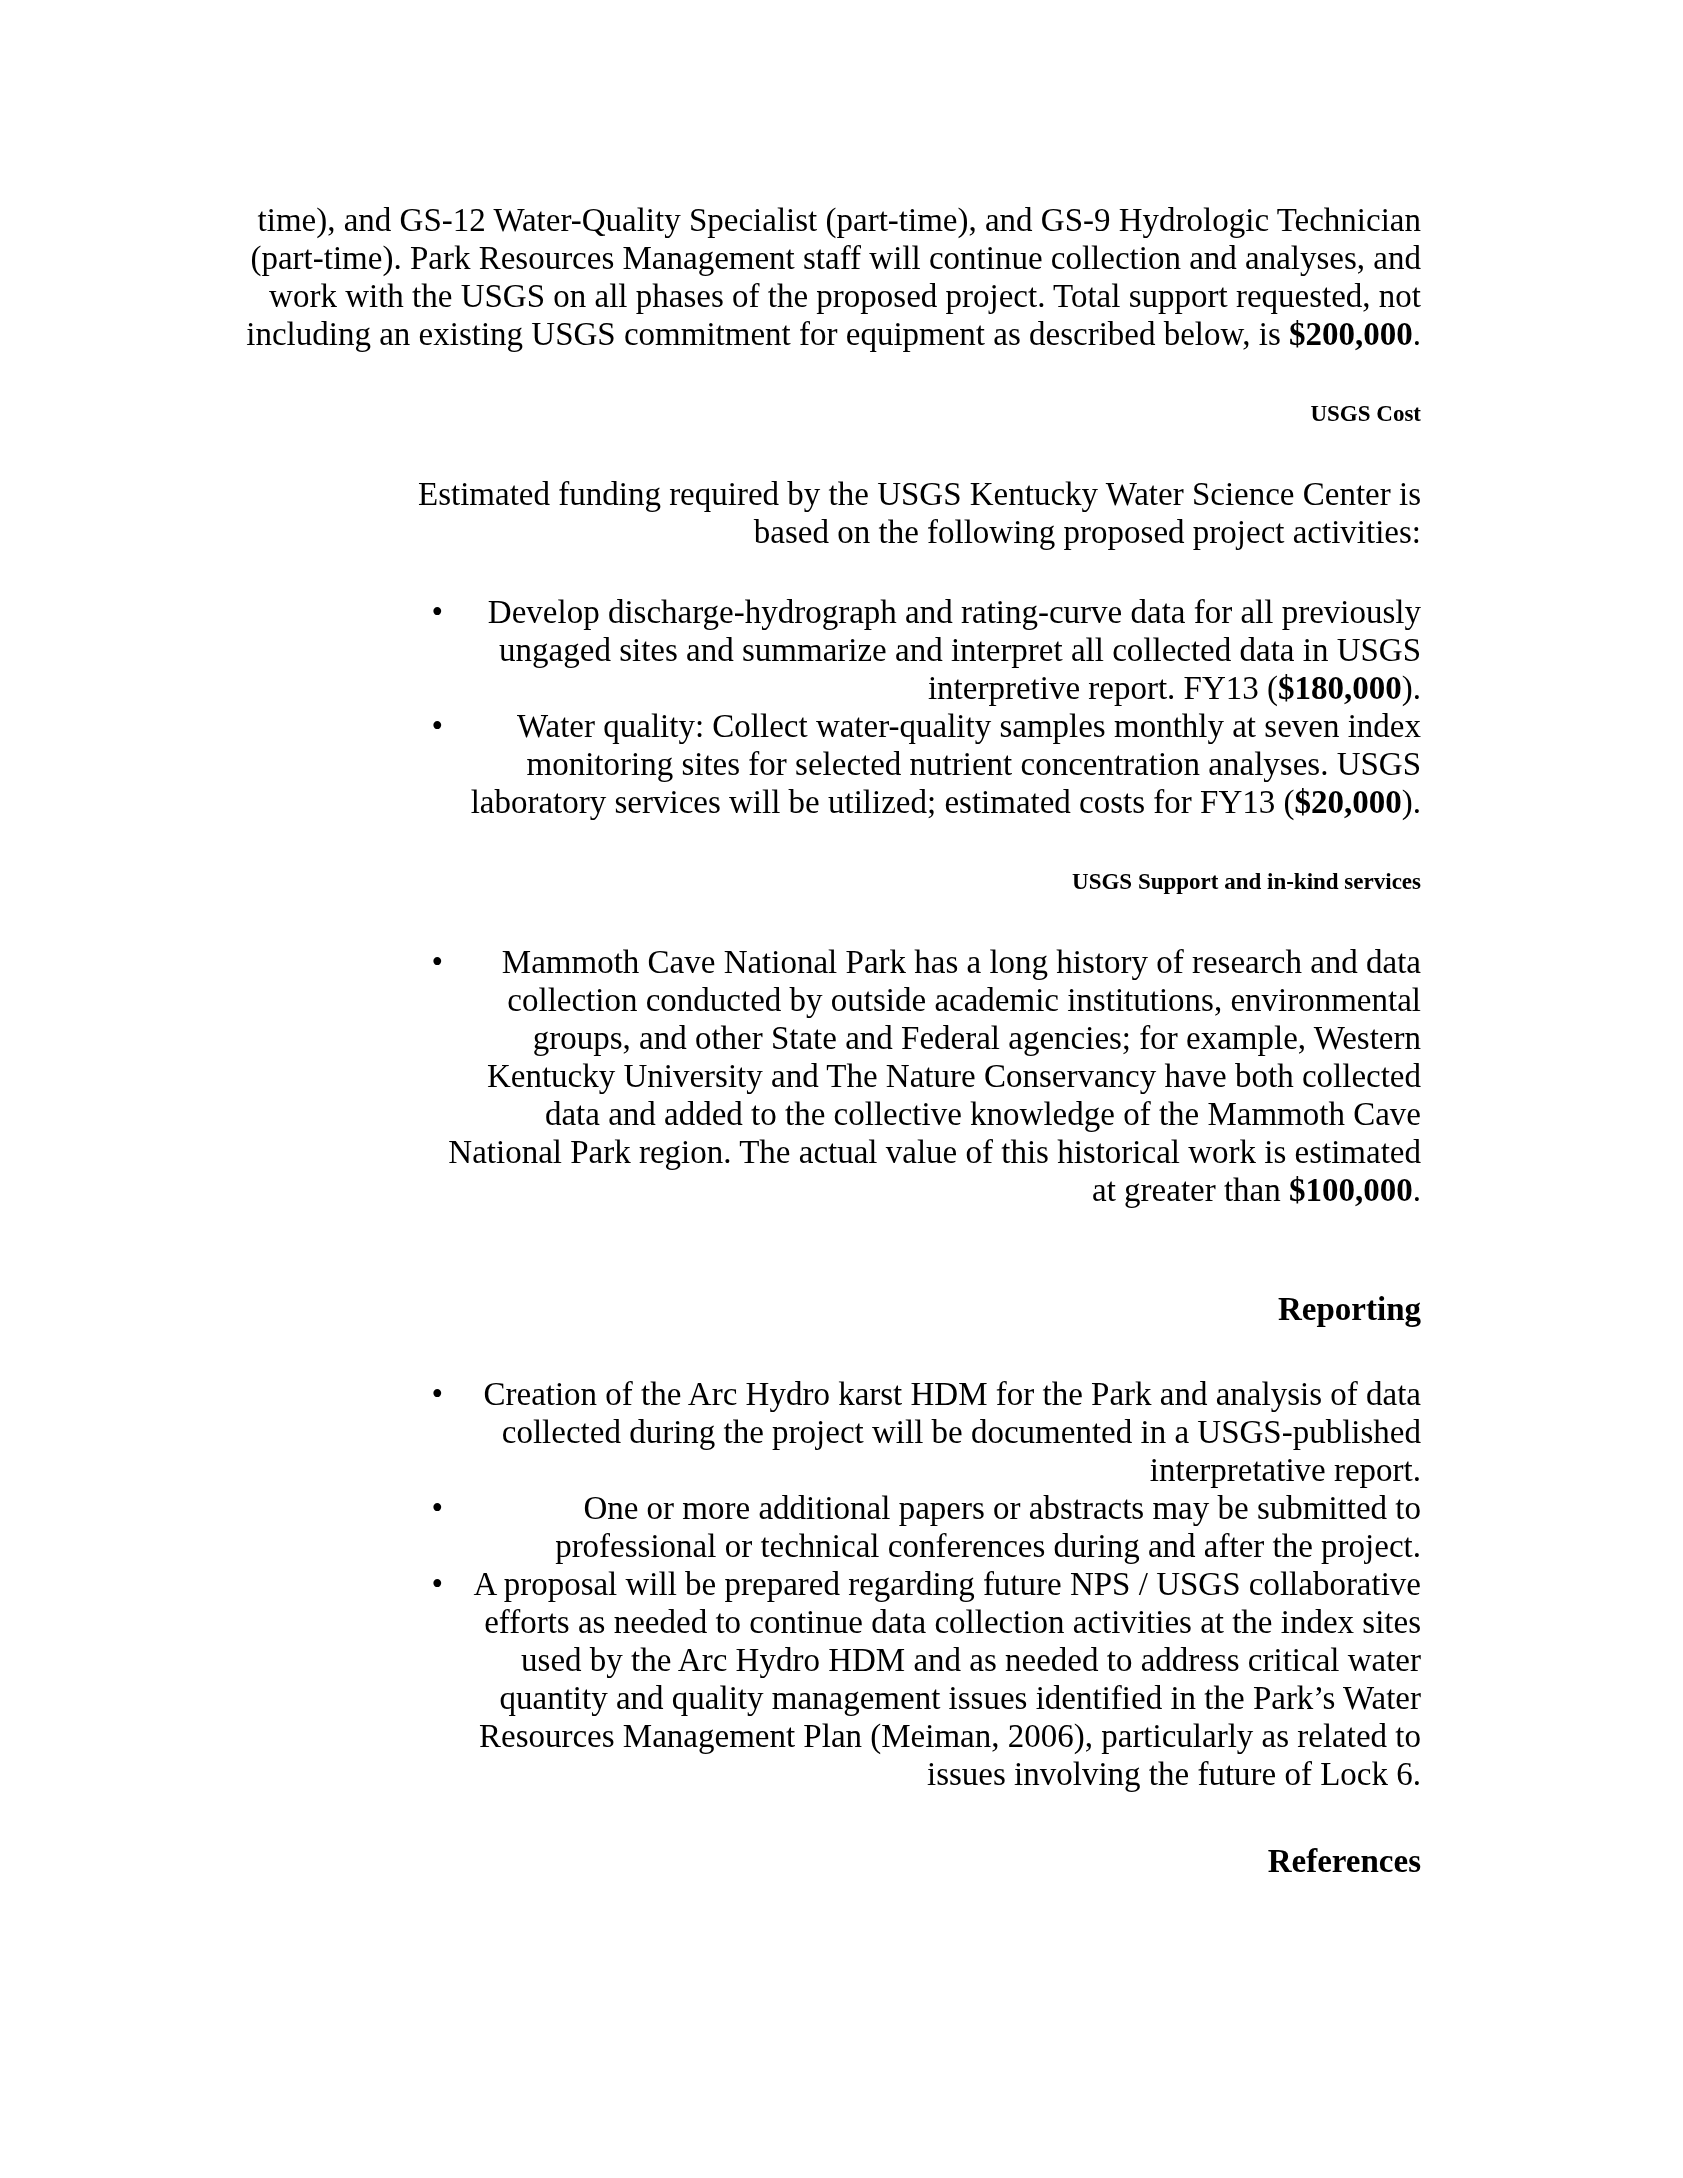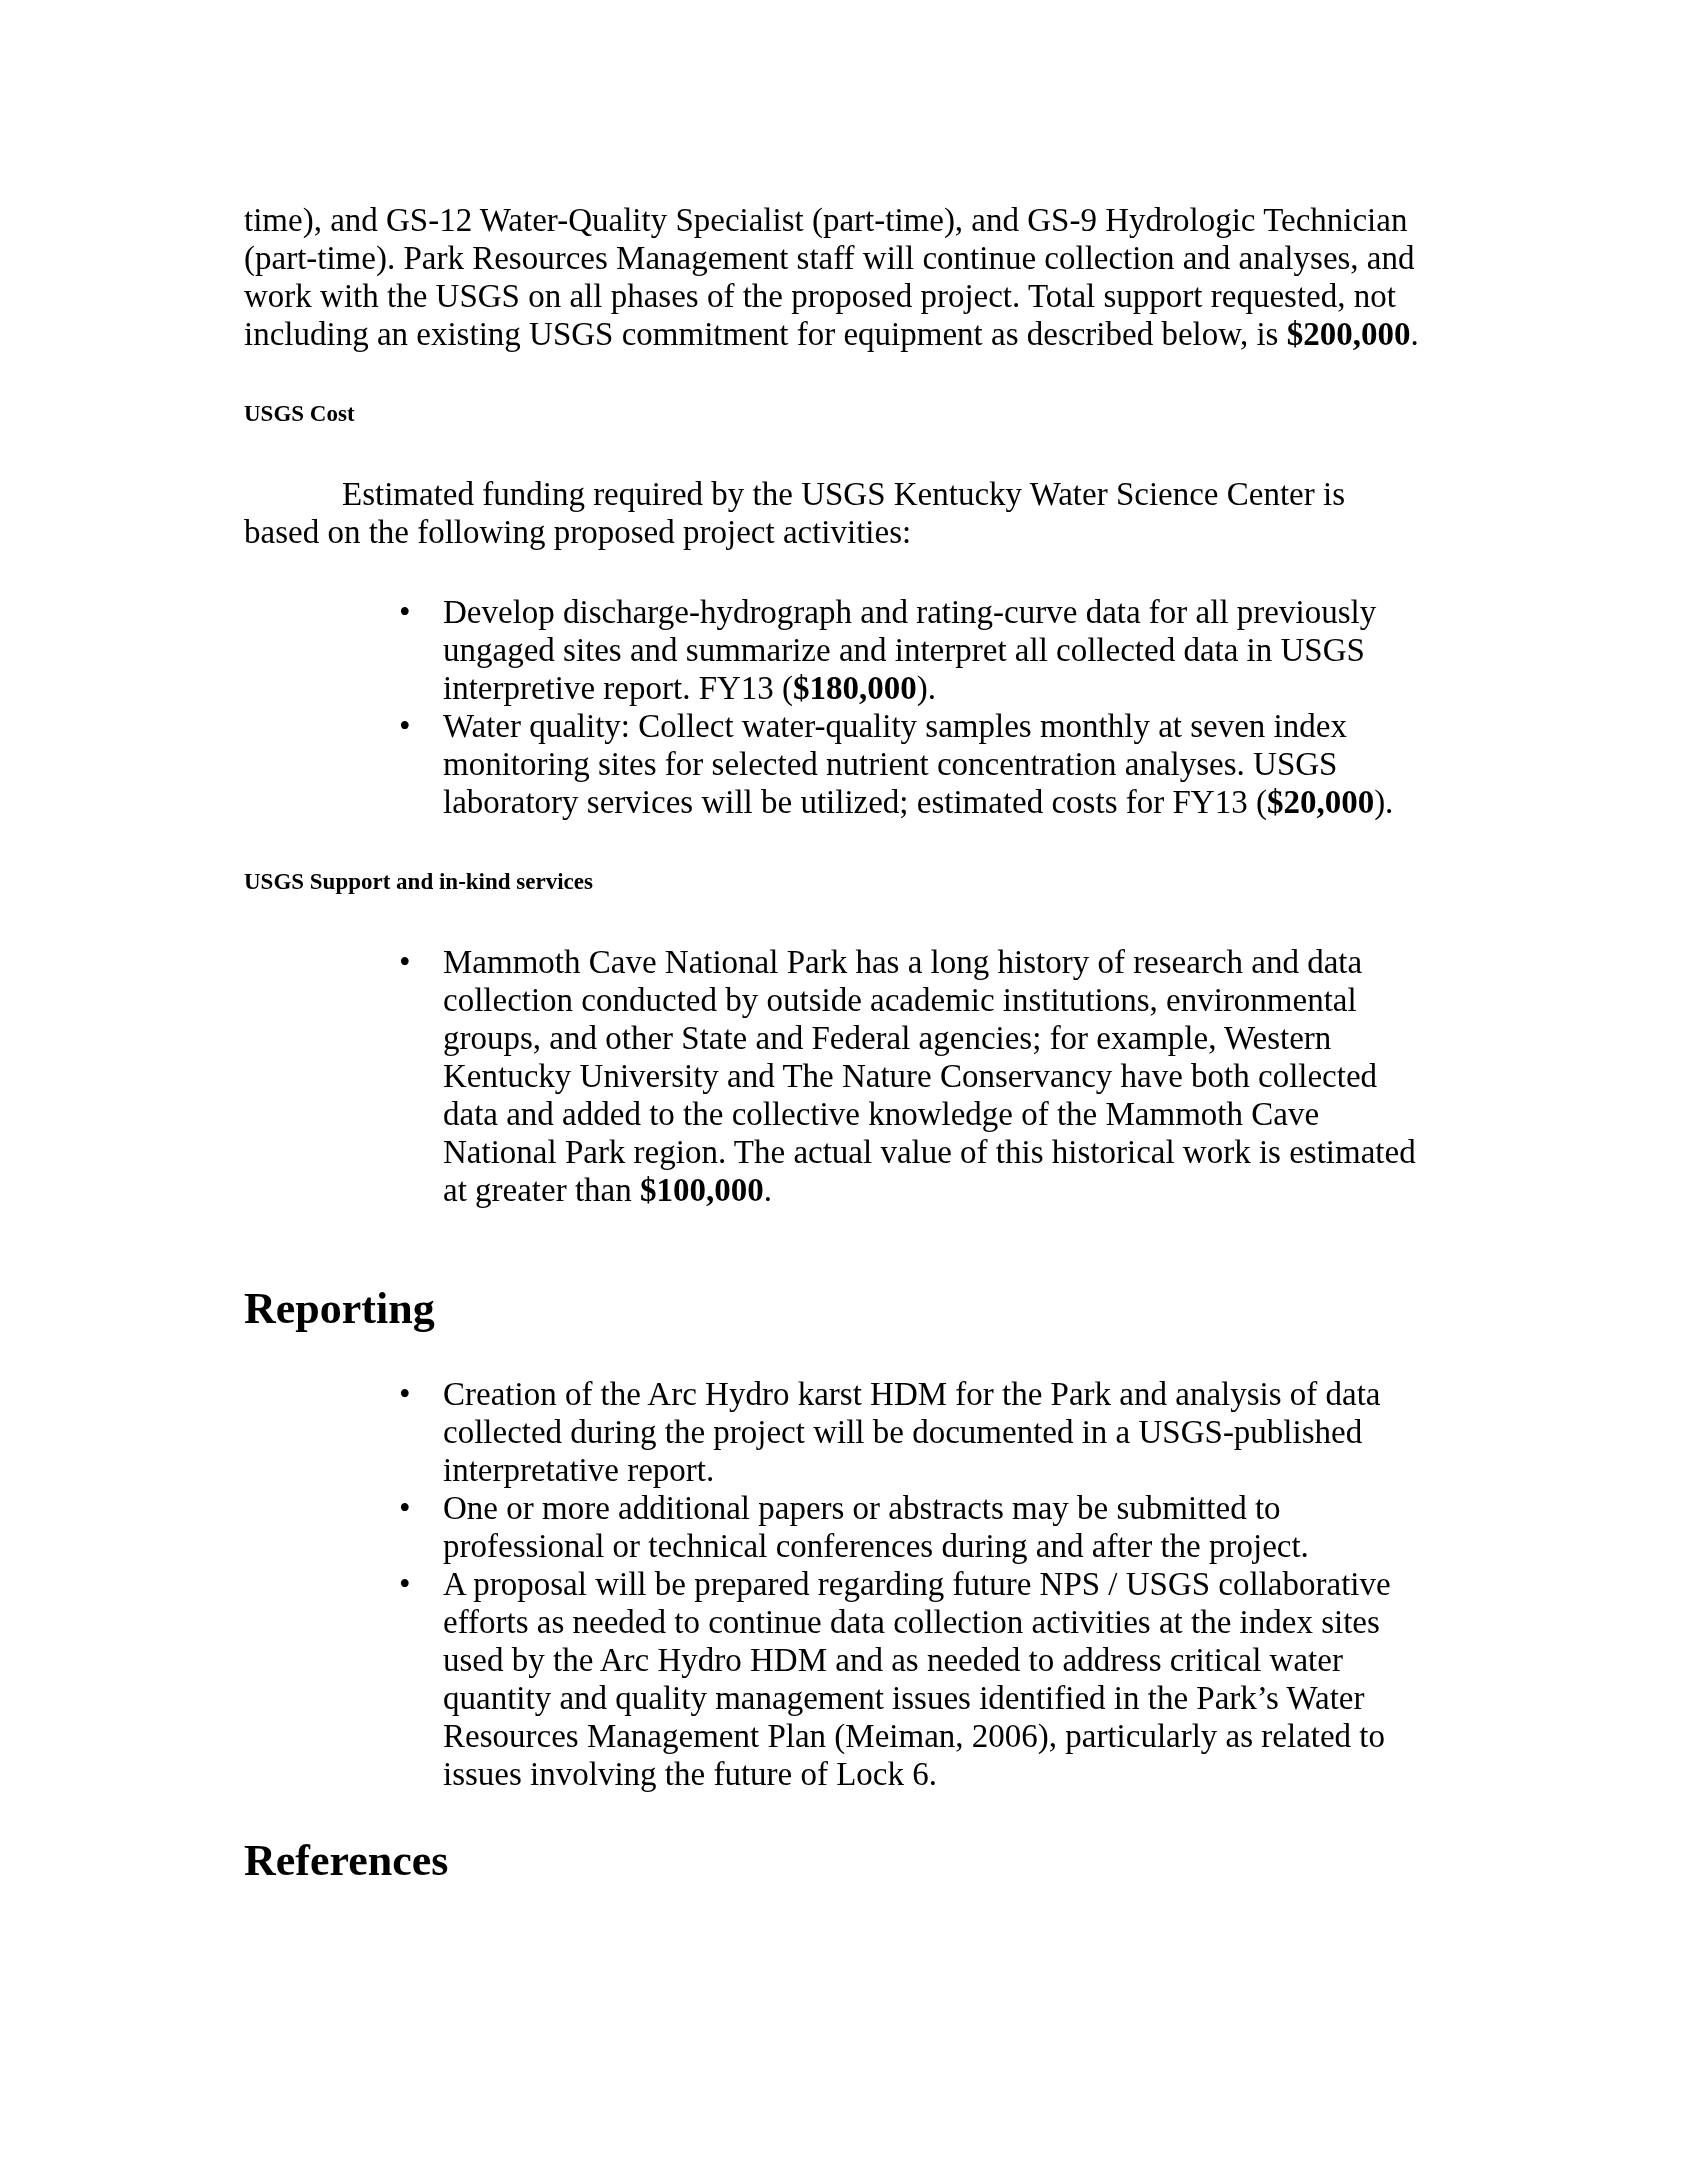--- a/index.html
+++ b/index.html
@@ -12,36 +12,37 @@
     width: 1683px;
     height: 2178px;
     background: #ffffff;
     color: #000000;
     font-family: "Liberation Serif", "DejaVu Serif", serif;
     font-size: 33px;
     line-height: 38px;
     box-sizing: border-box;
     padding: 201px 262px 0 244px;
     overflow: hidden;
+    text-align: right;
   }
   .page p.body {
     margin: 0 0 42px 0;
   }
   .page p.indent-first {
     text-indent: 98px;
     margin-top: 36px;
   }
   .page h2 {
     font-size: 23px;
     line-height: 38px;
     font-weight: bold;
     margin: 0 0 42px 0;
   }
   .page h1 {
-    font-size: 44px;
+    font-size: 33px;
     line-height: 48px;
     font-weight: bold;
     margin: 0 0 42px 0;
   }
   .page h1.reporting {
     margin-top: 76px;
     margin-bottom: 42px;
   }
   .page h1.references {
     margin-top: 44px;

